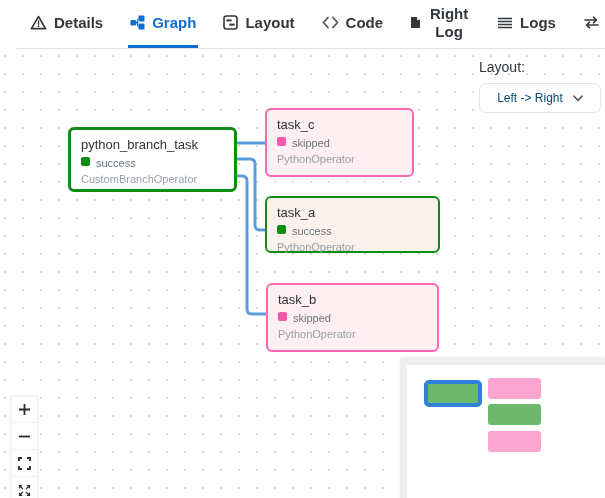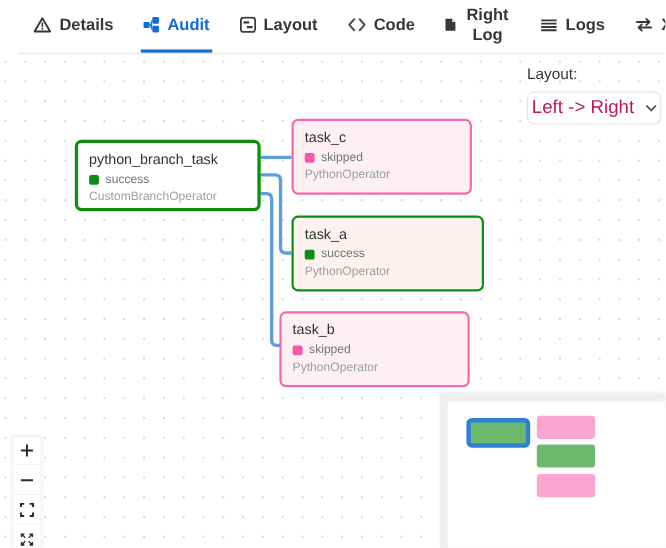--- a/index.html
+++ b/index.html
@@ -21,31 +21,31 @@
   
   .canvas{position:absolute;top:49px;left:0;right:0;bottom:0;background:#fff;
           background-image:radial-gradient(#d9d9d9 1.1px, transparent 1.3px);
           background-size:18px 18px;background-position:-4px -2px;}
   #edges{position:absolute;inset:0;width:100%;height:100%;}
 
   
   .node{position:absolute;box-sizing:border-box;border-radius:6px;
         padding:7px 10px;cursor:pointer;}
   .node .nlabel{font-size:13px;font-weight:500;color:#2f3338;margin-bottom:5px;}
-  .node .nstate{display:flex;align-items:center;gap:6px;font-size:11px;
+  .node .nstate{display:flex;align-items:flex-start;gap:6px;font-size:11px;
                 color:#6e757c;margin-bottom:4px;}
   .node .sq{width:9px;height:9px;border-radius:2px;flex:0 0 auto;}
   .node .nop{font-size:11px;color:#9aa0a6;}
 
   
   .layout-panel{position:absolute;top:10px;right:4px;width:122px;}
   .layout-label{font-size:14px;color:#33383d;margin-bottom:8px;}
   .layout-select{height:28px;background:#fff;border:1px solid #e3e6e9;border-radius:7px;
                  display:flex;align-items:center;justify-content:center;gap:10px;
-                 font-size:17px;color:#be185d;cursor:pointer;box-shadow:0 1px 2px rgba(0,0,0,.03);}
+                 font-size:12px;color:#0c4a6e;cursor:pointer;box-shadow:0 1px 2px rgba(0,0,0,.03);}
   .layout-select .chev{display:flex;align-items:center;color:#555;}
 
   
   .controls{position:absolute;left:11px;top:347px;width:27px;display:flex;flex-direction:column;
             box-shadow:0 0 3px rgba(0,0,0,.08);}
   .ctrl-btn{width:27px;height:27px;background:#fff;border:1px solid #f0f0f0;border-top:none;
             display:flex;align-items:center;justify-content:center;color:#2b2b2b;cursor:pointer;
             box-sizing:border-box;}
   .ctrl-btn:first-child{border-top:1px solid #f0f0f0;}
 
@@ -72,21 +72,21 @@
       </div>
       <div class="tab active">
         <span class="ticon">
           <svg width="15" height="15" viewBox="0 0 15 15">
             <rect x="0.5" y="5" width="5.5" height="5.5" rx="1" fill="currentColor"></rect>
             <rect x="8.5" y="0.5" width="6" height="6" rx="1" fill="currentColor"></rect>
             <rect x="8.5" y="8.5" width="6" height="6" rx="1" fill="currentColor"></rect>
             <path d="M6 7.7h2.5M6 7.7c2 0 1.5-4 2.5-4M6 7.7c2 0 1.5 4 2.5 4" stroke="currentColor" stroke-width="1.2" fill="none"></path>
           </svg>
         </span>
-        <span class="lbl">Audit</span>
+        <span class="lbl">Graph</span>
       </div>
       <div class="tab">
         <span class="ticon">
           <svg width="15" height="15" viewBox="0 0 15 15">
             <rect x="1" y="1" width="13" height="13" rx="2.5" fill="none" stroke="#33383d" stroke-width="1.6"></rect>
             <rect x="3.4" y="4.4" width="5.2" height="2" fill="#33383d"></rect>
             <rect x="6.4" y="8.6" width="5.2" height="2" fill="#33383d"></rect>
           </svg>
         </span>
         <span class="lbl">Layout</span>
@@ -135,37 +135,37 @@
       </svg>
     <div id="nodes">
         <div class="node" style="left: 68px; top: 78px; width: 169px; height: 65px; background: rgb(255, 255, 255); border: 3px solid rgb(13, 141, 18);">
           <div class="nlabel">python_branch_task</div>
           <div class="nstate">
             <span class="sq" style="background:#0d8d12"></span>
             <span>success</span>
           </div>
           <div class="nop">CustomBranchOperator</div>
         </div>
-        <div class="node" style="left: 265px; top: 59px; width: 164px; height: 69px; background: rgb(253, 239, 242); border: 2px solid rgb(247, 103, 176);">
+        <div class="node" style="left: 265px; top: 59px; width: 149px; height: 69px; background: rgb(253, 239, 242); border: 2px solid rgb(247, 103, 176);">
           <div class="nlabel">task_c</div>
           <div class="nstate">
             <span class="sq" style="background:#f757ab"></span>
             <span>skipped</span>
           </div>
           <div class="nop">PythonOperator</div>
         </div>
-        <div class="node" style="left: 265px; top: 147px; width: 175px; height: 69px; background: rgb(252, 241, 238); border: 2px solid rgb(13, 141, 18);">
+        <div class="node" style="left: 265px; top: 147px; width: 175px; height: 57px; background: rgb(252, 241, 238); border: 2px solid rgb(13, 141, 18);">
           <div class="nlabel">task_a</div>
           <div class="nstate">
             <span class="sq" style="background:#0d8d12"></span>
             <span>success</span>
           </div>
           <div class="nop">PythonOperator</div>
         </div>
-        <div class="node" style="left: 254px; top: 234px; width: 173px; height: 69px; background: rgb(253, 239, 242); border: 2px solid rgb(247, 103, 176);">
+        <div class="node" style="left: 266px; top: 234px; width: 173px; height: 69px; background: rgb(253, 239, 242); border: 2px solid rgb(247, 103, 176);">
           <div class="nlabel">task_b</div>
           <div class="nstate">
             <span class="sq" style="background:#f757ab"></span>
             <span>skipped</span>
           </div>
           <div class="nop">PythonOperator</div>
         </div>
       </div>
 
     <div class="layout-panel">

